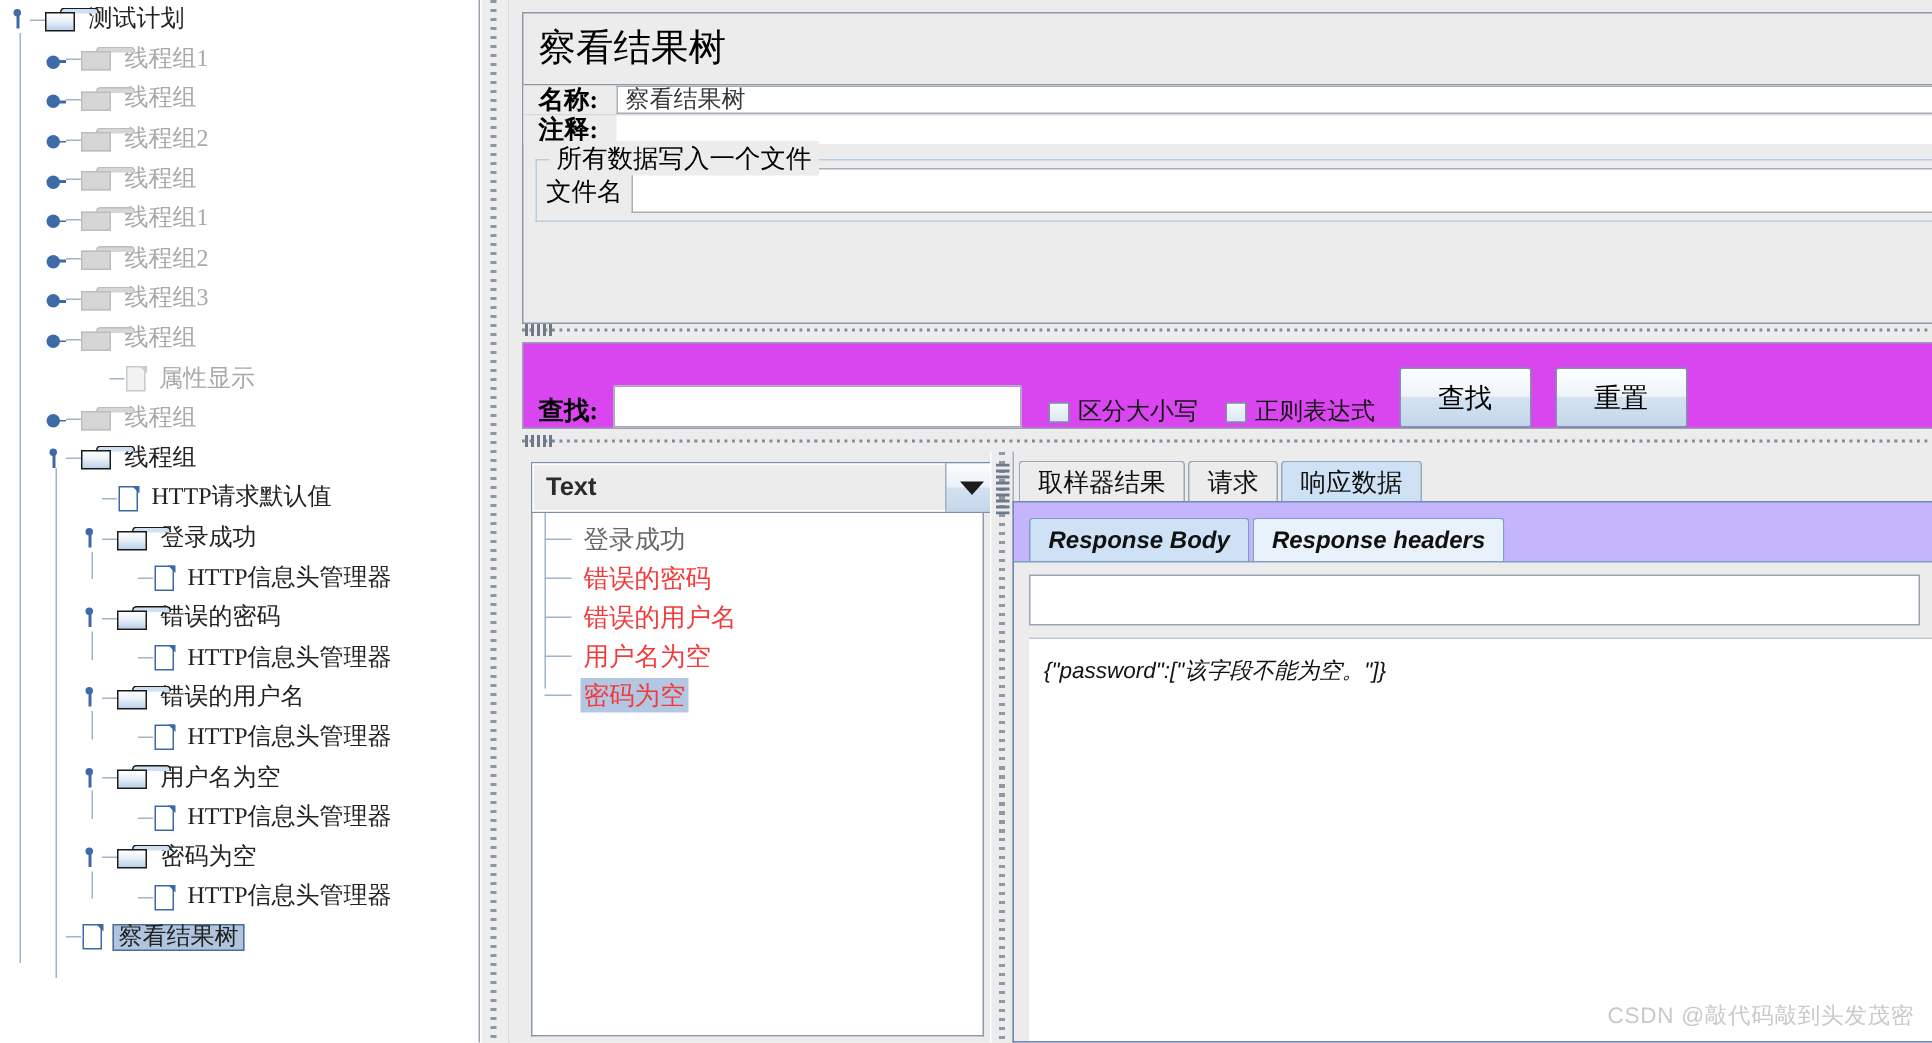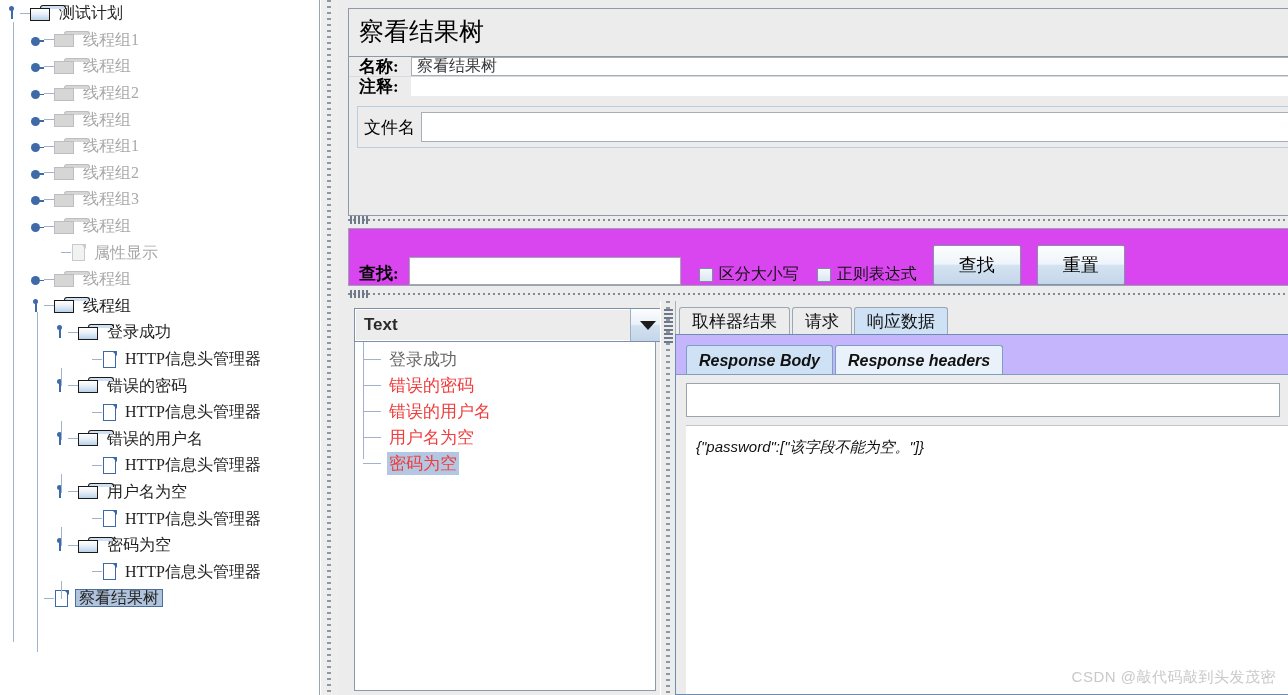--- a/index.html
+++ b/index.html
@@ -363,21 +363,21 @@
         </div>
         <div class="tree-row" style="padding-left:30px;">
           <span class="handle collapsed"></span>
           <span class="hline"></span>
           <span class="ico ico-folder gray">
             <span class="tab"></span>
             <span class="body"></span>
           </span>
           <span class="tree-label dim">线程组</span>
         </div>
-        <div class="tree-row" style="padding-left:47px;">
+        <div class="tree-row" style="padding-left:47px;margin-left:12px;">
           <span class="handle"></span>
           <span class="hline"></span>
           <span class="ico ico-file gray">
             <span class="pg"></span>
             <span class="fold"></span>
           </span>
           <span class="tree-label dim">属性显示</span>
         </div>
         <div class="tree-row" style="padding-left:30px;">
           <span class="handle collapsed"></span>
@@ -389,20 +389,29 @@
           <span class="tree-label dim">线程组</span>
         </div>
         <div class="tree-row" style="padding-left:30px;">
           <span class="handle expanded"></span>
           <span class="hline"></span>
           <span class="ico ico-folder">
             <span class="tab"></span>
             <span class="body"></span>
           </span>
           <span class="tree-label normal">线程组</span>
+        </div>
+        <div class="tree-row" style="padding-left:54px;">
+          <span class="handle"></span>
+          <span class="hline"></span>
+          <span class="ico ico-file">
+            <span class="pg"></span>
+            <span class="fold"></span>
+          </span>
+          <span class="tree-label normal">HTTP请求默认值</span>
         </div>
         <div class="tree-row" style="padding-left:54px;">
           <span class="handle expanded"></span>
           <span class="hline"></span>
           <span class="ico ico-folder">
             <span class="tab"></span>
             <span class="body"></span>
           </span>
           <span class="tree-label normal">登录成功</span>
         </div>
@@ -519,20 +528,21 @@
         <div class="form-label">名称:</div>
         <div class="text-input">察看结果树</div>
       </div>
 
       <div class="form-row">
         <div class="form-label">注释:</div>
         <div class="text-input plain"></div>
       </div>
 
       <div class="groupbox">
+        <div class="legend">所有数据写入一个文件</div>
         <div class="gb-row">
           <div class="gb-label">文件名</div>
           <div class="gb-input"></div>
         </div>
       </div>
     </div>
 
     <div class="dot-sep" style="position:absolute;left:9px;top:216px;right:0;">
       <div class="grip"></div>
     </div>

